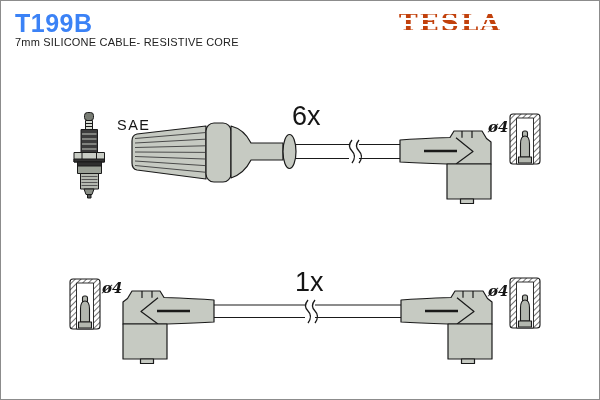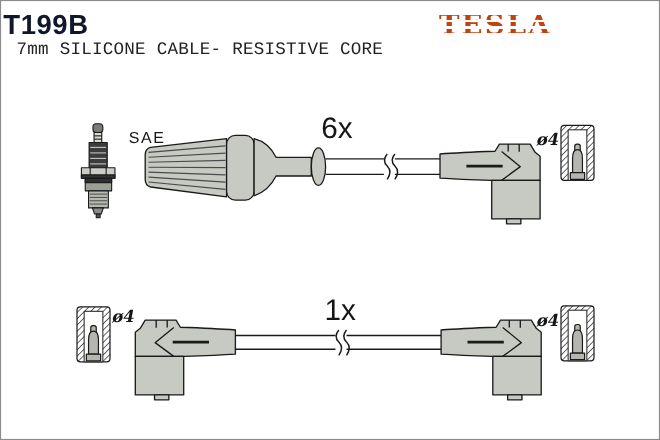--- a/index.html
+++ b/index.html
@@ -2,27 +2,26 @@
 <html><head>
 <meta charset="utf-8">
 <style>
   html,body{margin:0;padding:0;background:#fff;}
   .frame{
     position:relative;width:600px;height:400px;box-sizing:border-box;
     background:#ffffff;border:1px solid #8c8c8c;overflow:hidden;
     font-family:"Liberation Sans",sans-serif;
   }
   .part-number{
-    position:absolute;left:2px;top:8px;font-size:25px;font-weight:bold;
-    color:#0f172a;letter-spacing:0.5px;
+    position:absolute;left:14px;top:8px;font-size:25px;font-weight:bold;
+    color:#3b82f6;letter-spacing:0.5px;
   }
   .subtitle{
-    position:absolute;left:14px;top:35px;font-size:16px;color:#222;
+    position:absolute;left:14px;top:35px;font-size:11px;color:#222;
     letter-spacing:0.2px;
-    font-family:Liberation Mono, monospace;
   }
   .tesla-logo{
     position:absolute;left:398px;top:7px;height:30px;
     font-family:"DejaVu Serif",serif;font-weight:bold;font-size:25px;
     color:#c2410c;letter-spacing:2px;line-height:30px;
   }
   .tesla-logo::after{
     content:"";position:absolute;inset:0;
     background:repeating-linear-gradient(to bottom,transparent 0 4px,#ffffff 4px 6px);
   }

